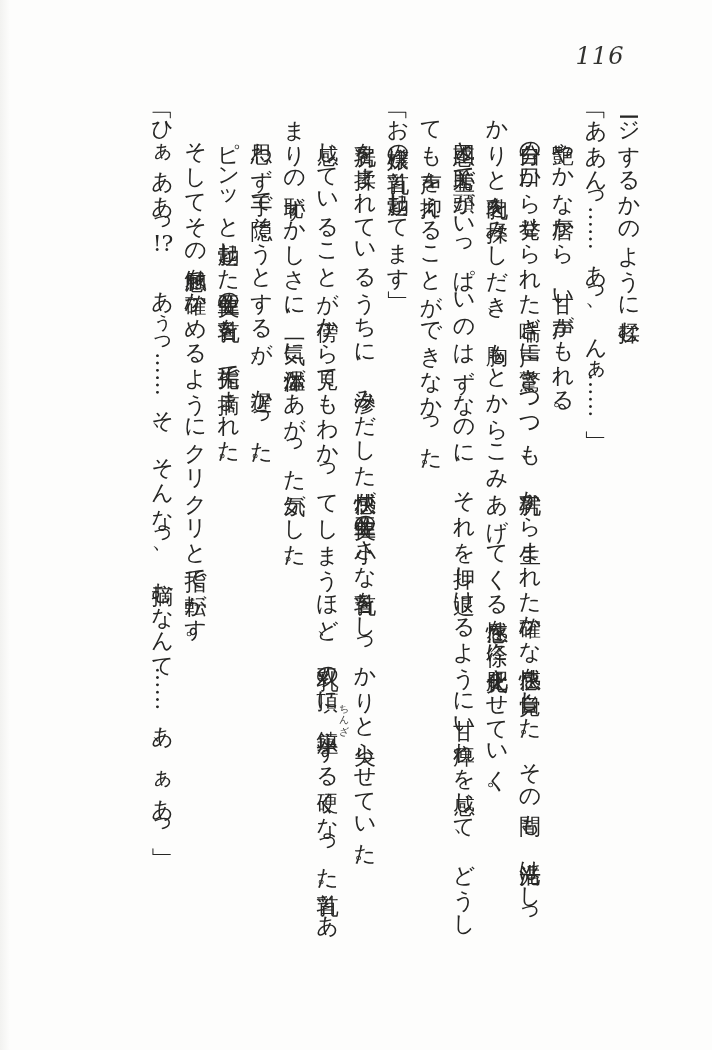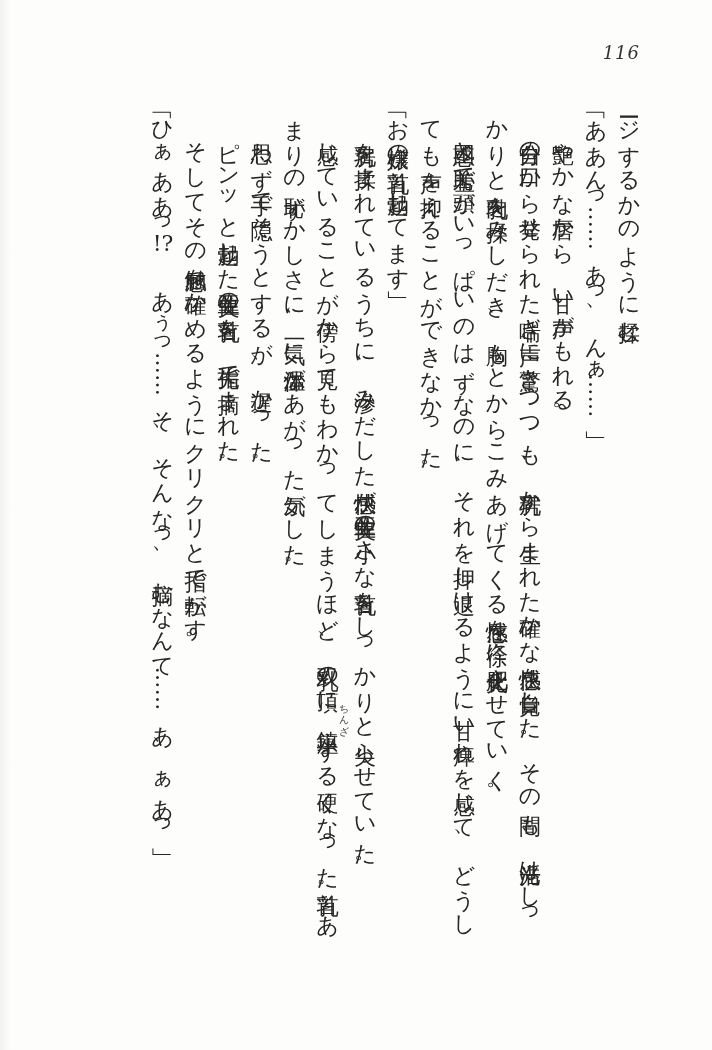--- a/index.html
+++ b/index.html
@@ -14,24 +14,24 @@
     position: absolute;
     inset: 0;
     background: linear-gradient(90deg, #f2f2f0 0px, #fdfdfc 10px);
   }
 
   .page-number {
     position: absolute;
     top: 42px;
     left: 560px;
     width: 80px;
-    text-align: right;
+    text-align: center;
     font-family: "DejaVu Serif", serif;
     font-style: italic;
-    font-size: 18px;
+    font-size: 24px;
     letter-spacing: 1px;
     color: #333330;
   }
 
   .novel-text {
     position: absolute;
     top: 105px;
     right: 66px;
     width: 562px;
     height: 838px;

